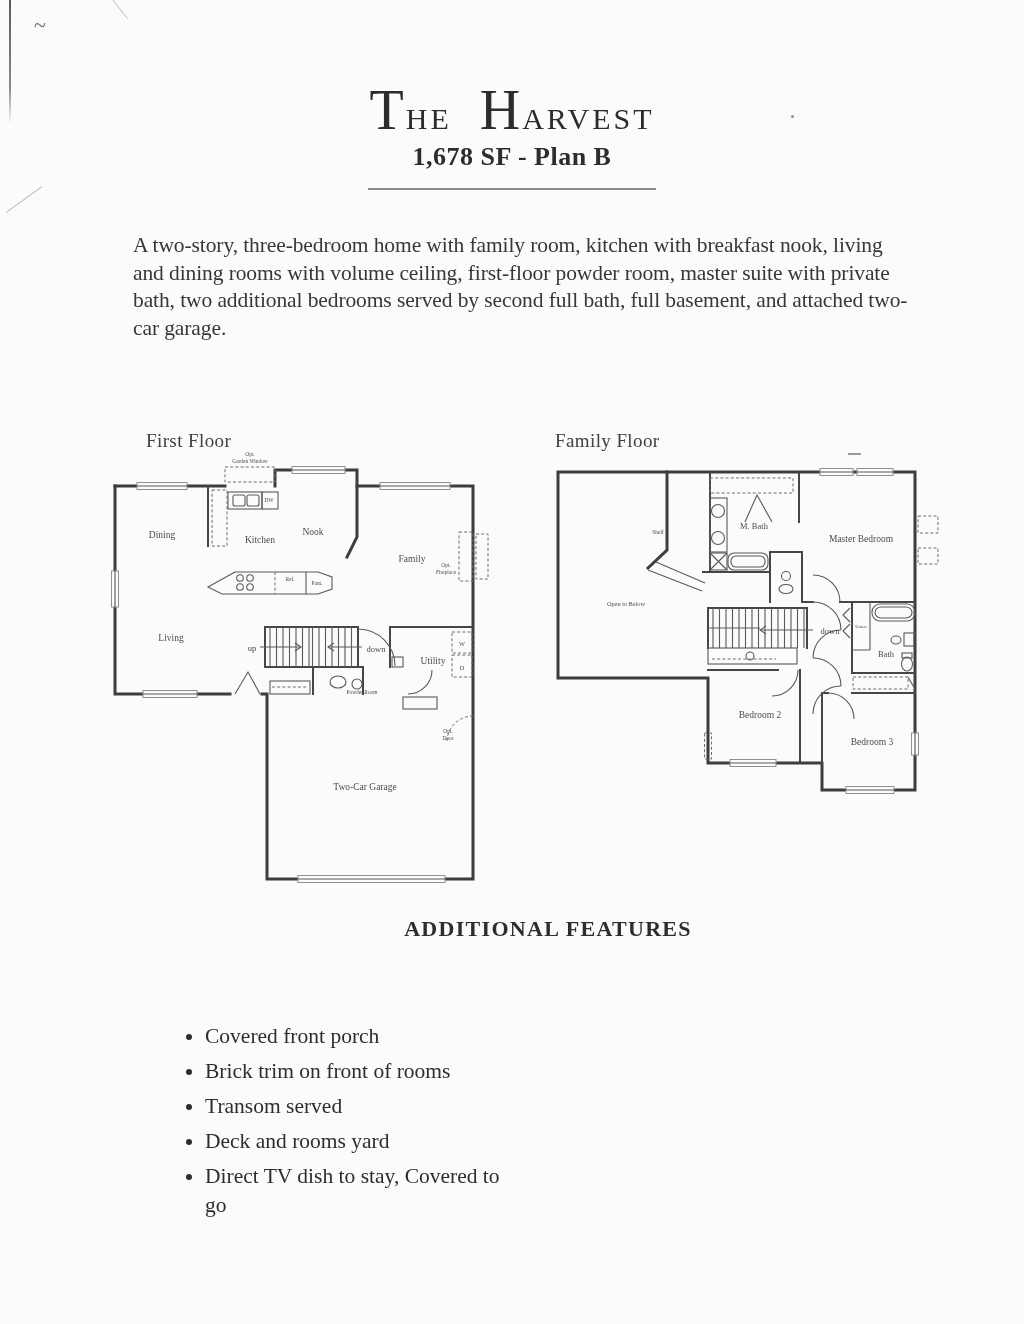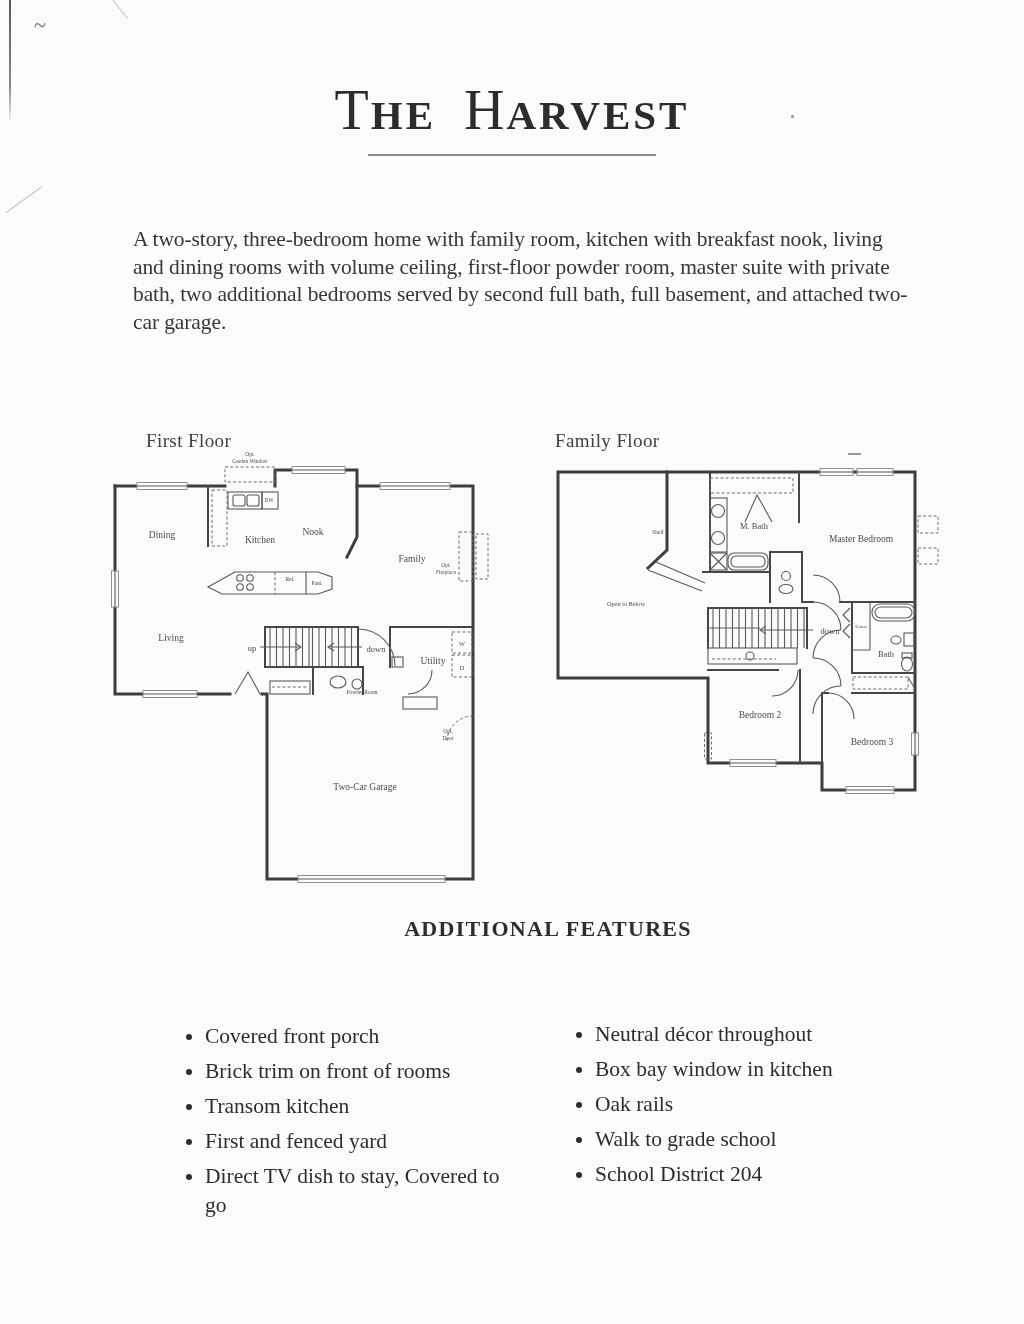--- a/index.html
+++ b/index.html
@@ -12,26 +12,26 @@
   .slashmark{position:absolute;left:112px;top:-2px;width:26px;height:1px;background:#c4c4c2;
              transform:rotate(52deg);transform-origin:left top;}
   .diagmark{position:absolute;left:6px;top:212px;width:44px;height:1px;background:#b9b9b7;
             transform:rotate(-36deg);transform-origin:left top;}
   .dotmark{position:absolute;left:791px;top:115px;width:3px;height:3px;border-radius:50%;background:#8f8f8f;}
   .dashmark{position:absolute;left:848px;top:453px;width:13px;height:2px;background:#9a9a9a;}
   
   .titlewrap{position:absolute;left:0;top:82px;width:1024px;text-align:center;}
   .title{color:#2b2b30;letter-spacing:2px;line-height:1;}
   .title .lead{font-size:56px;}
-  .title .sc{font-size:41px;letter-spacing:3px;font-weight:bold;}
+  .title .sc{font-size:30px;letter-spacing:3px;}
   .title .w + .w{margin-left:28px;}
   .subtitle{font-size:26px;font-weight:bold;color:#2c2c31;margin-top:4px;letter-spacing:0.5px;}
   .rule{width:288px;height:2px;background:#8b8b8b;margin:16px auto 0 auto;}
   
-  .desc{position:absolute;left:133px;top:226px;width:784px;font-size:21.5px;line-height:27.5px;
+  .desc{position:absolute;left:133px;top:232px;width:784px;font-size:21.5px;line-height:27.5px;
         color:#37373a;letter-spacing:-0.1px;}
   
   .planh{position:absolute;font-size:19px;color:#404045;letter-spacing:0.4px;}
   #fph1{left:118px;top:430px;margin-left:28px;}
   #fph2{left:555px;top:430px;}
   
   svg.plan{position:absolute;}
   .wall{stroke:#3d3d41;stroke-width:3;fill:none;stroke-linecap:square;}
   .iw{stroke:#46464a;stroke-width:2;fill:none;stroke-linecap:square;}
   .thin{stroke:#5a5a5e;stroke-width:1.1;fill:none;}
@@ -58,20 +58,21 @@
   <div class="tilde">~</div>
   <div class="slashmark"></div>
   <div class="diagmark"></div>
   <div class="dotmark"></div>
   <div class="dashmark"></div>
 
   <div class="titlewrap">
     <div class="title">
       <span class="w"><span class="lead">T</span><span class="sc">HE</span></span><span class="w"><span class="lead">H</span><span class="sc">ARVEST</span></span>
     </div>
+    <div class="subtitle">1,678 SF - Plan B</div>
     <div class="rule"></div>
   </div>
 
   <div class="desc">A two-story, three-bedroom home with family room, kitchen with breakfast nook, living and dining rooms with volume ceiling, first-floor powder room, master suite with private bath, two additional bedrooms served by second full bath, full basement, and attached two-car garage.</div>
 
   <div class="planh" id="fph1">First Floor</div>
   <div class="planh" id="fph2">Family Floor</div>
 
   <svg class="plan" style="left:110px;top:448px" width="380" height="436" viewBox="0 -16 380 436">
     <g>
@@ -228,26 +229,19 @@
       <text class="t9 mid" x="210" y="268">Bedroom 2</text>
       <text class="t9 mid" x="322" y="295">Bedroom 3</text>
     </g>
   </svg>
 
   <div class="feath">ADDITIONAL FEATURES</div>
 
   <ul class="feat" id="featL">
     <li>Covered front porch</li>
     <li>Brick trim on front of rooms</li>
-    <li>Transom kitchen</li>
-    <li>First and fenced yard</li>
+    <li>Transom served</li>
+    <li>Deck and rooms yard</li>
     <li>Direct TV dish to stay, Covered to go</li>
   </ul>
 
-  <ul class="feat" id="featR">
-    <li>Neutral décor throughout</li>
-    <li>Box bay window in kitchen</li>
-    <li>Oak rails</li>
-    <li>Walk to grade school</li>
-    <li>School District 204</li>
-  </ul>
 
 </div>
 
 </body></html>

